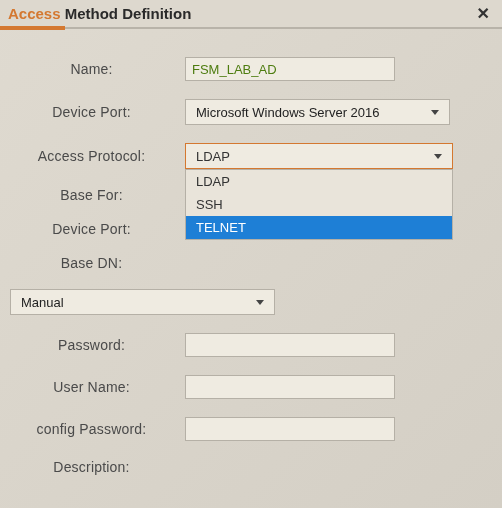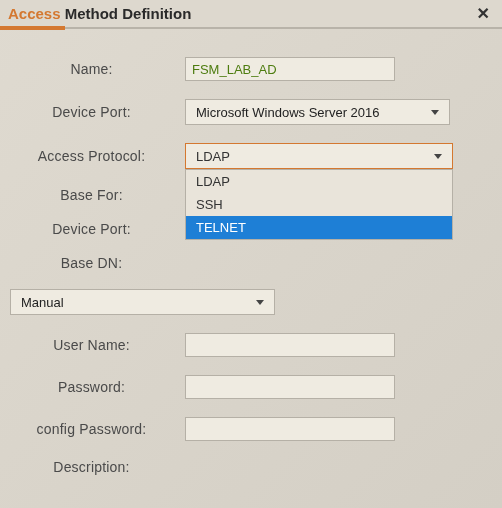--- a/index.html
+++ b/index.html
@@ -206,30 +206,30 @@
     <div class="row">
       <div class="field">
         <div class="select plain">
           <span>Manual</span>
           <span class="caret"></span>
         </div>
       </div>
     </div>
 
     <div class="row">
+      <div class="label">Password:</div>
+      <div class="field">
+        <input type="password" class="input-text" value="" style="">
+      </div>
+    </div>
+
+    <div class="row">
       <div class="label">User Name:</div>
       <div class="field">
         <input type="text" class="input-text" value="" style="">
-      </div>
-    </div>
-
-    <div class="row">
-      <div class="label">Password:</div>
-      <div class="field">
-        <input type="password" class="input-text" value="" style="">
       </div>
     </div>
 
     <div class="row">
       <div class="label">config Password:</div>
       <div class="field">
         <input type="password" class="input-text" value="" style="">
       </div>
     </div>
 

